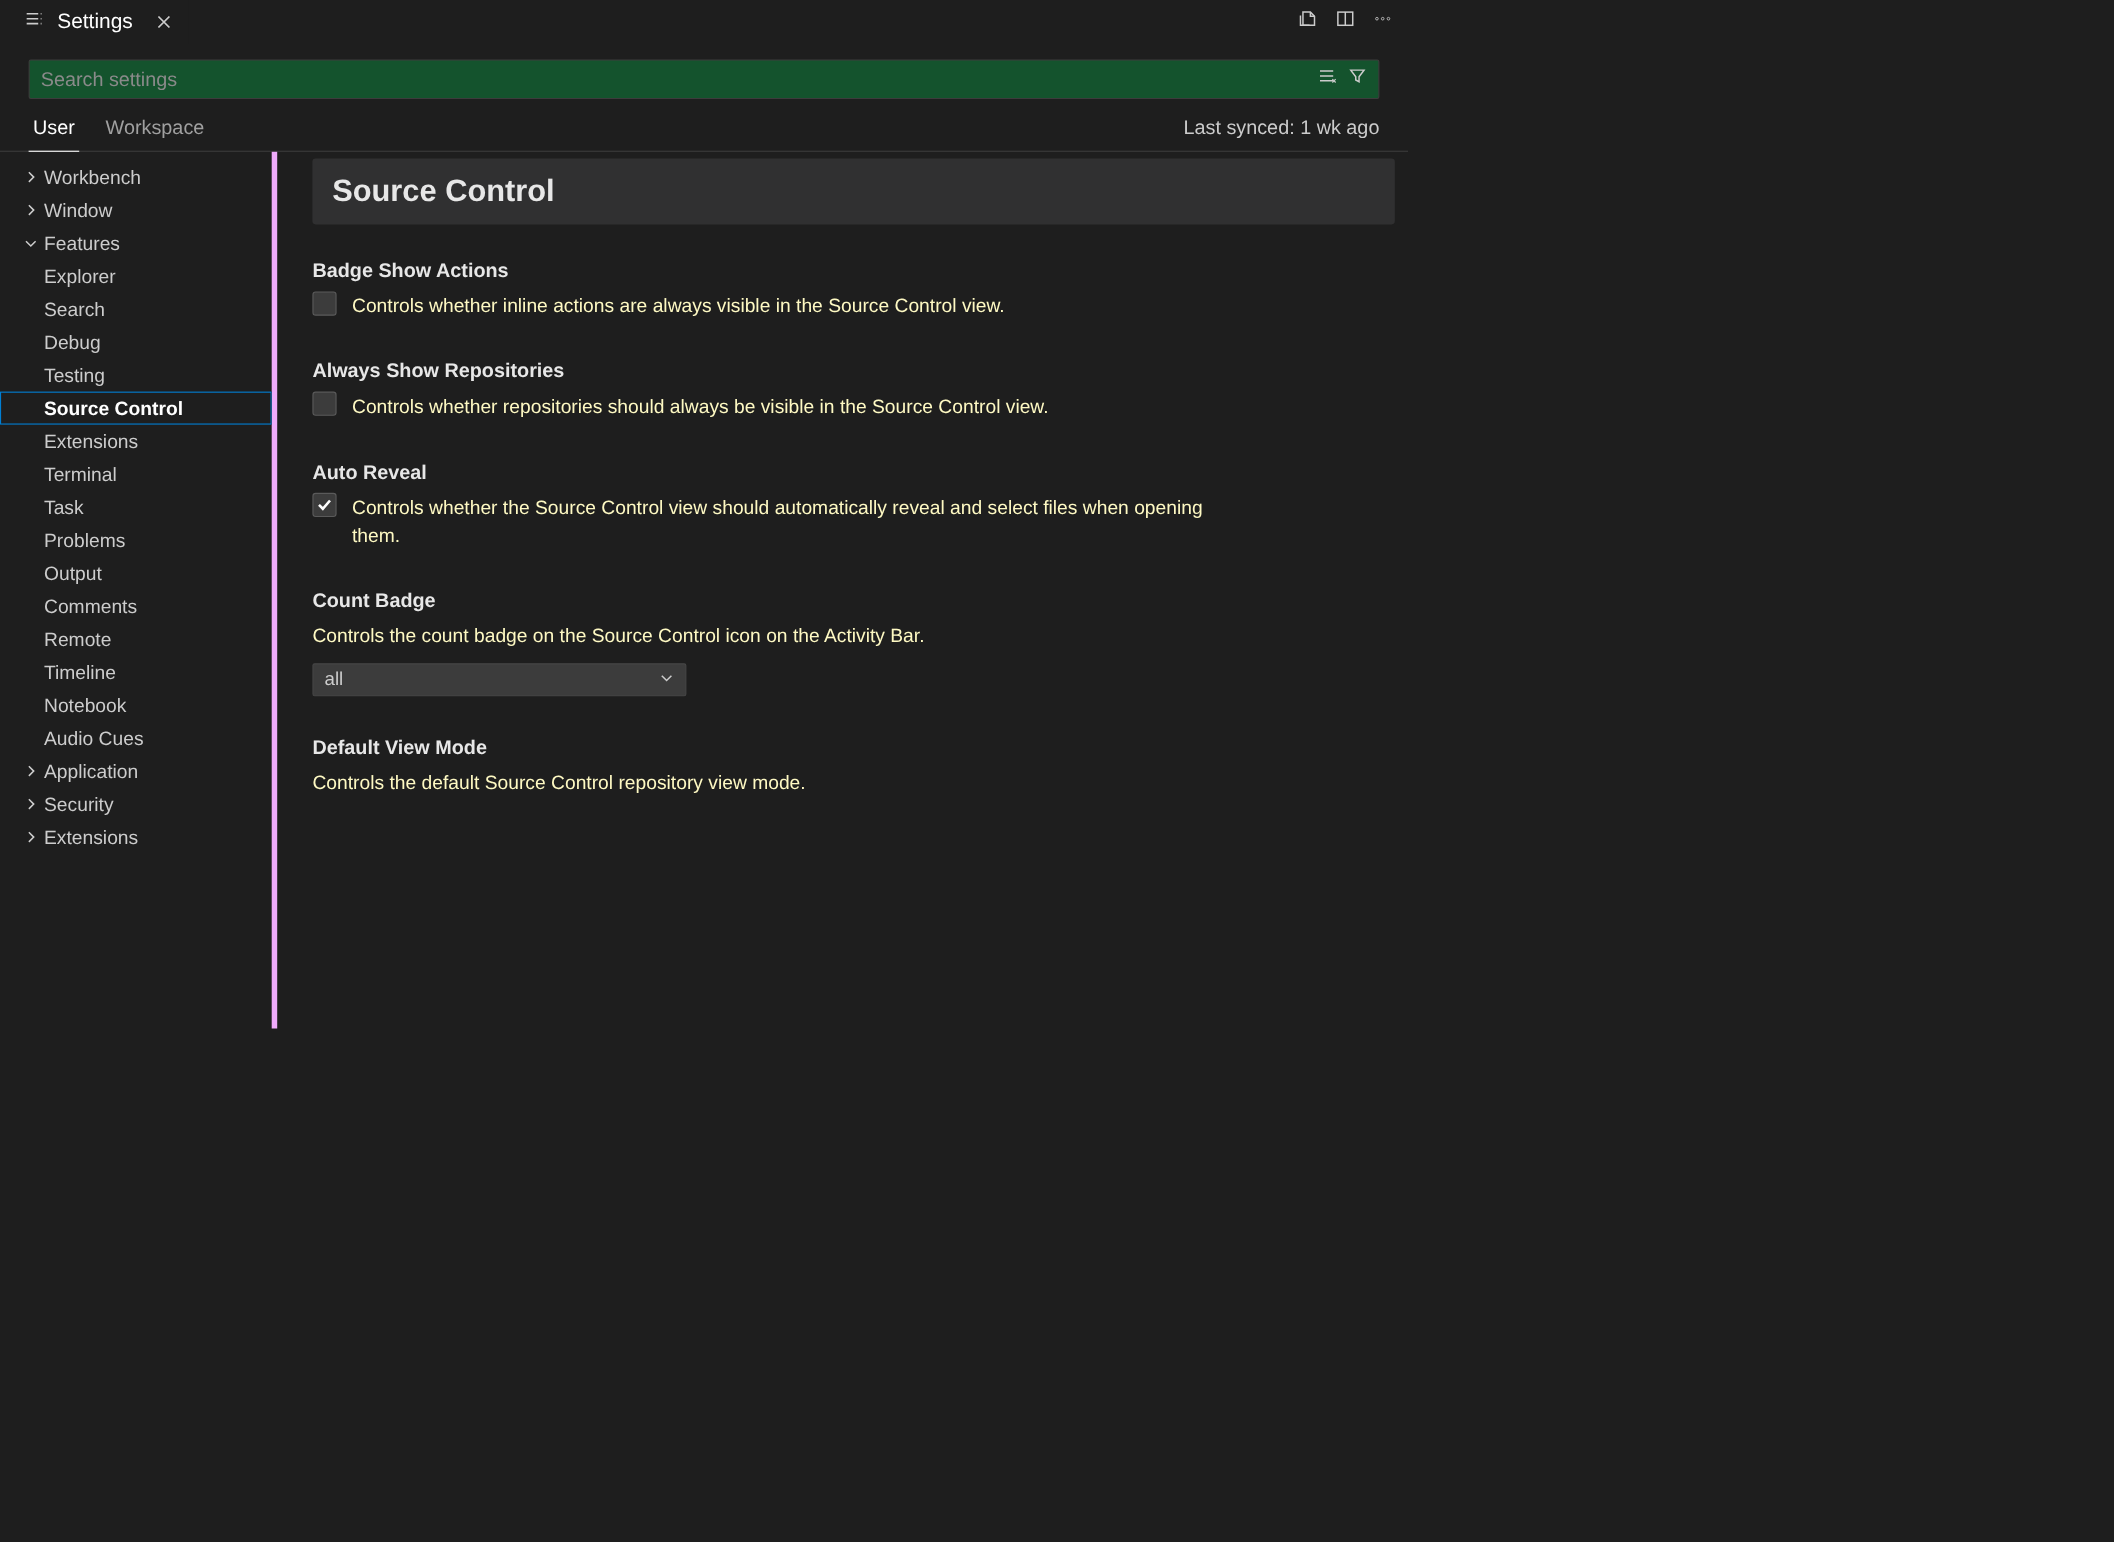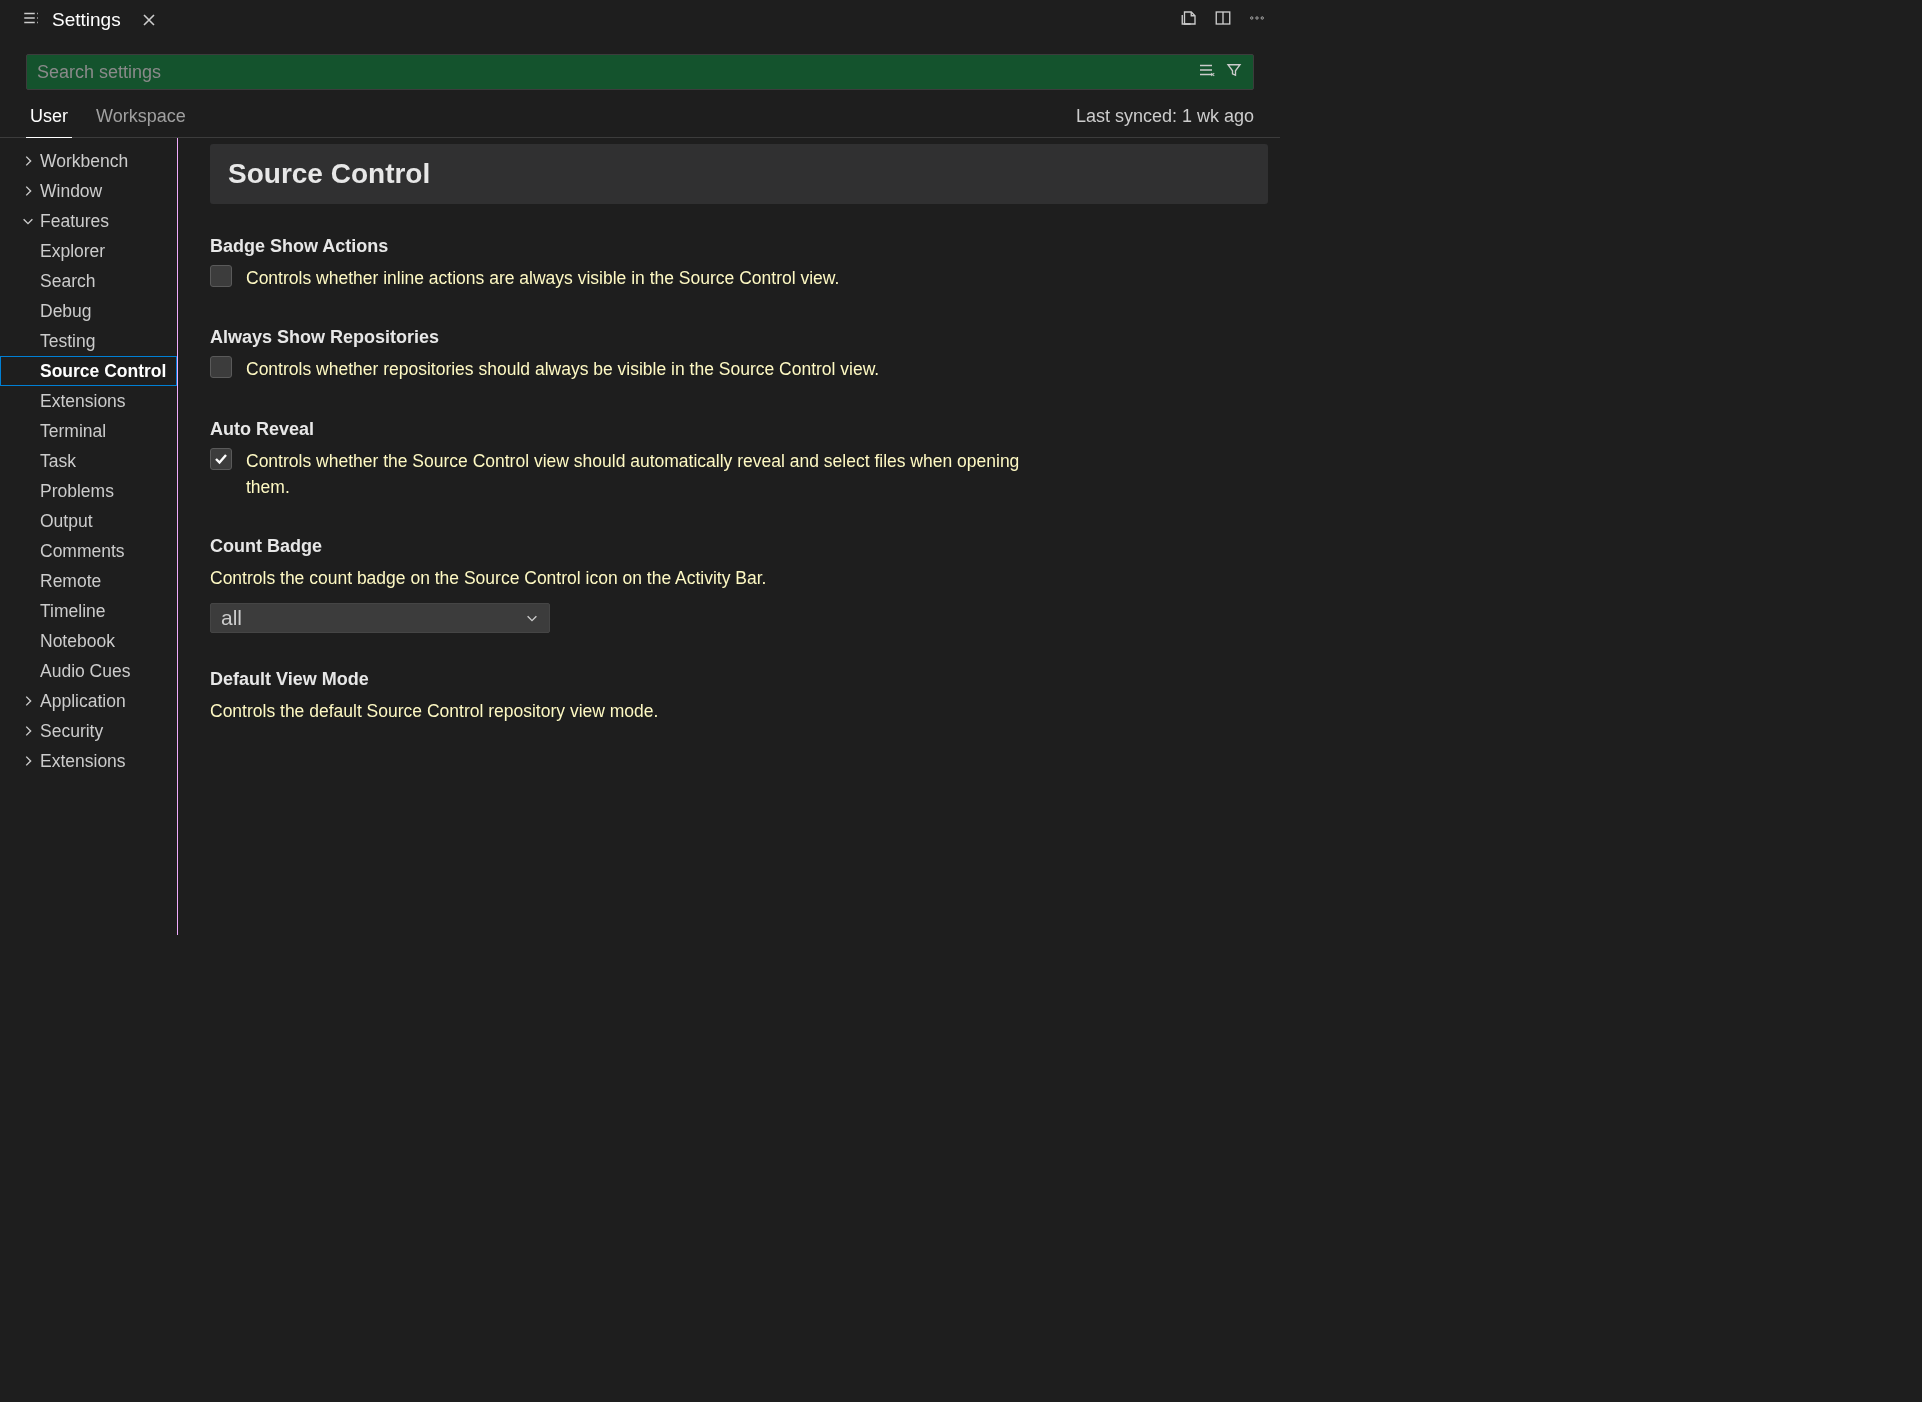--- a/index.html
+++ b/index.html
@@ -24,38 +24,38 @@
 
 
 .scope-row { display:flex; align-items:center; justify-content:space-between; padding:10px 26px 0 26px; border-bottom:1px solid #3c3c3c; }
 .scopes { display:flex; gap:20px;align-items:center; }
 .scope { padding:0 4px 10px 4px; color:#a0a0a0; cursor:pointer; font-size:18px; }
 .scope.active { color:#ffffff; border-bottom:1px solid #ffffff; margin-bottom:-1px; }
 .sync-status { color:#cccccc; font-size:18px; padding-bottom:10px; }
 
 
 .body { display:flex; height:calc(100% - 130px); }
-.sidebar { width:178px; border-right:1px solid #f0abfc; padding-top:8px; overflow:hidden; }
+.sidebar { width:252px; border-right:5px solid #f0abfc; padding-top:8px; overflow:hidden; }
 .tree-item { display:flex; align-items:center; height:30px; color:#cccccc; cursor:pointer; font-size:17.5px; white-space:nowrap; }
 .tree-item.lvl1 { padding-left:40px; }
 .tree-item.lvl2 { padding-left:40px; }
 .tree-item .chev { width:16px; height:16px; margin-right:4px; margin-left:-20px; display:flex; align-items:center; justify-content:center; }
 .tree-item.selected { background:#1e1e1e; outline:1px solid #007fd4; outline-offset:-1px; font-weight:600; color:#ffffff; }
 
 
 .content { flex:1; padding:0 12px 0 32px; overflow:hidden; }
 .section-banner { background:#303031; color:#e7e7e7; font-size:28px; font-weight:600; padding:14px 18px; border-radius:3px; margin-top:6px; }
 .setting { margin-top:28px; padding:4px 0; }
 .setting-title { color:#e7e7e7; font-weight:600; font-size:18px; margin-bottom:8px; }
 .setting-row { display:flex; gap:14px; align-items:flex-start; }
 .checkbox { width:22px; height:22px; background:#3c3c3c; border:1px solid #5a5a5a; border-radius:3px; flex-shrink:0; display:flex; align-items:center; justify-content:center; }
 .checkbox.checked svg { width:16px; height:16px; stroke:#ffffff; stroke-width:2.4; }
 .setting-desc { color:#fef9c3; font-size:17.5px; line-height:1.5; max-width:820px; }
 .setting-desc.standalone { margin-bottom:12px; }
-.select { background:#3c3c3c; border:1px solid #454545; width:340px; height:30px; display:flex; align-items:center; justify-content:space-between; padding:0 10px; color:#cccccc; font-size:21px; border-radius:2px;text-align:right; }
+.select { background:#3c3c3c; border:1px solid #454545; width:340px; height:30px; display:flex; align-items:center; justify-content:space-between; padding:0 10px; color:#cccccc; font-size:17px; border-radius:2px;text-align:right; }
 .select svg { width:14px; height:14px; stroke:#cccccc; }
 </style>
 </head>
 <body>
 
 <div class="titlebar">
   <div class="tabs">
     <div class="tab">
       <span class="tab-icon">
         <svg viewBox="0 0 24 24" fill="none" stroke-width="2">

